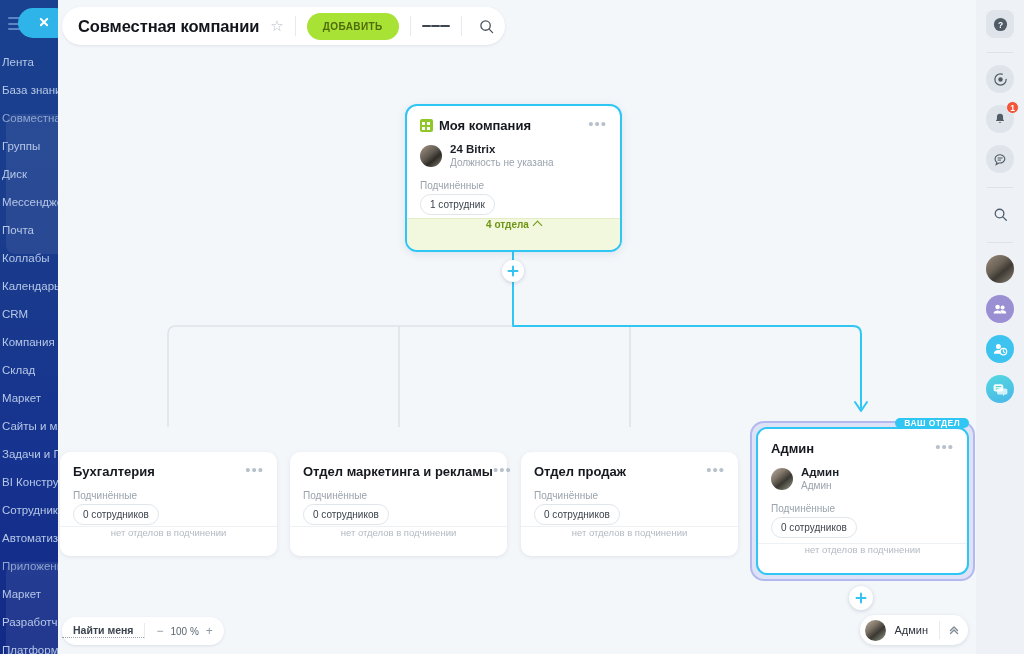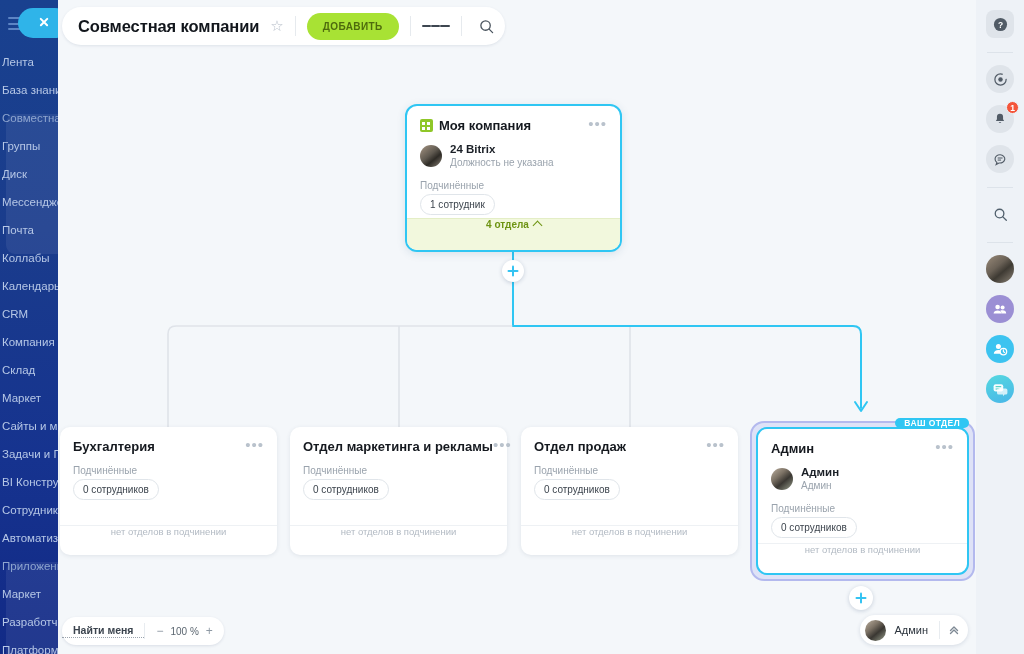--- a/index.html
+++ b/index.html
@@ -169,22 +169,22 @@
   }
   .node-root {
     left: 347px; top: 104px;
     width: 217px; height: 148px;
     border: 2px solid #2fc6f3;
     border-radius: 12px;
     overflow: hidden;
     box-shadow: 0 2px 8px rgba(40,90,130,0.13);
   }
   .node-dept {
-    width: 217px; height: 128px;
-    top: 427px;
+    width: 217px; height: 104px;
+    top: 452px;
   }
   .node-admin-wrap {
     position: absolute;
     left: 692px; top: 421px;
     width: 225px; height: 160px;
     border-radius: 14px;
     border: 2px solid #b3b9ee;
     background: rgba(196,200,245,0.45);
     padding: 4px;
   }

